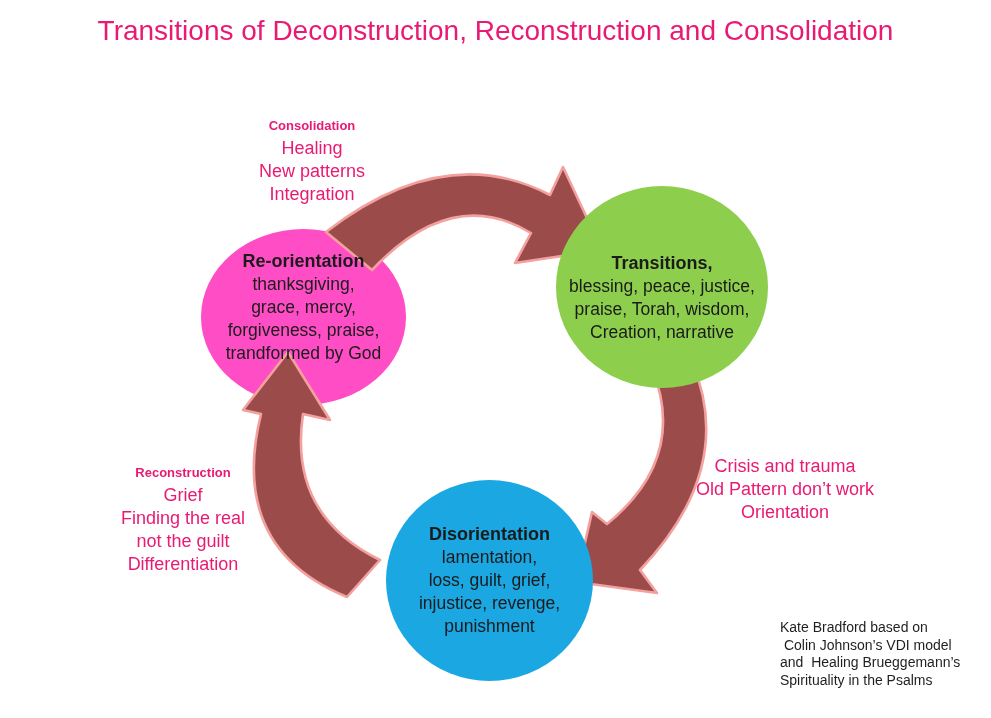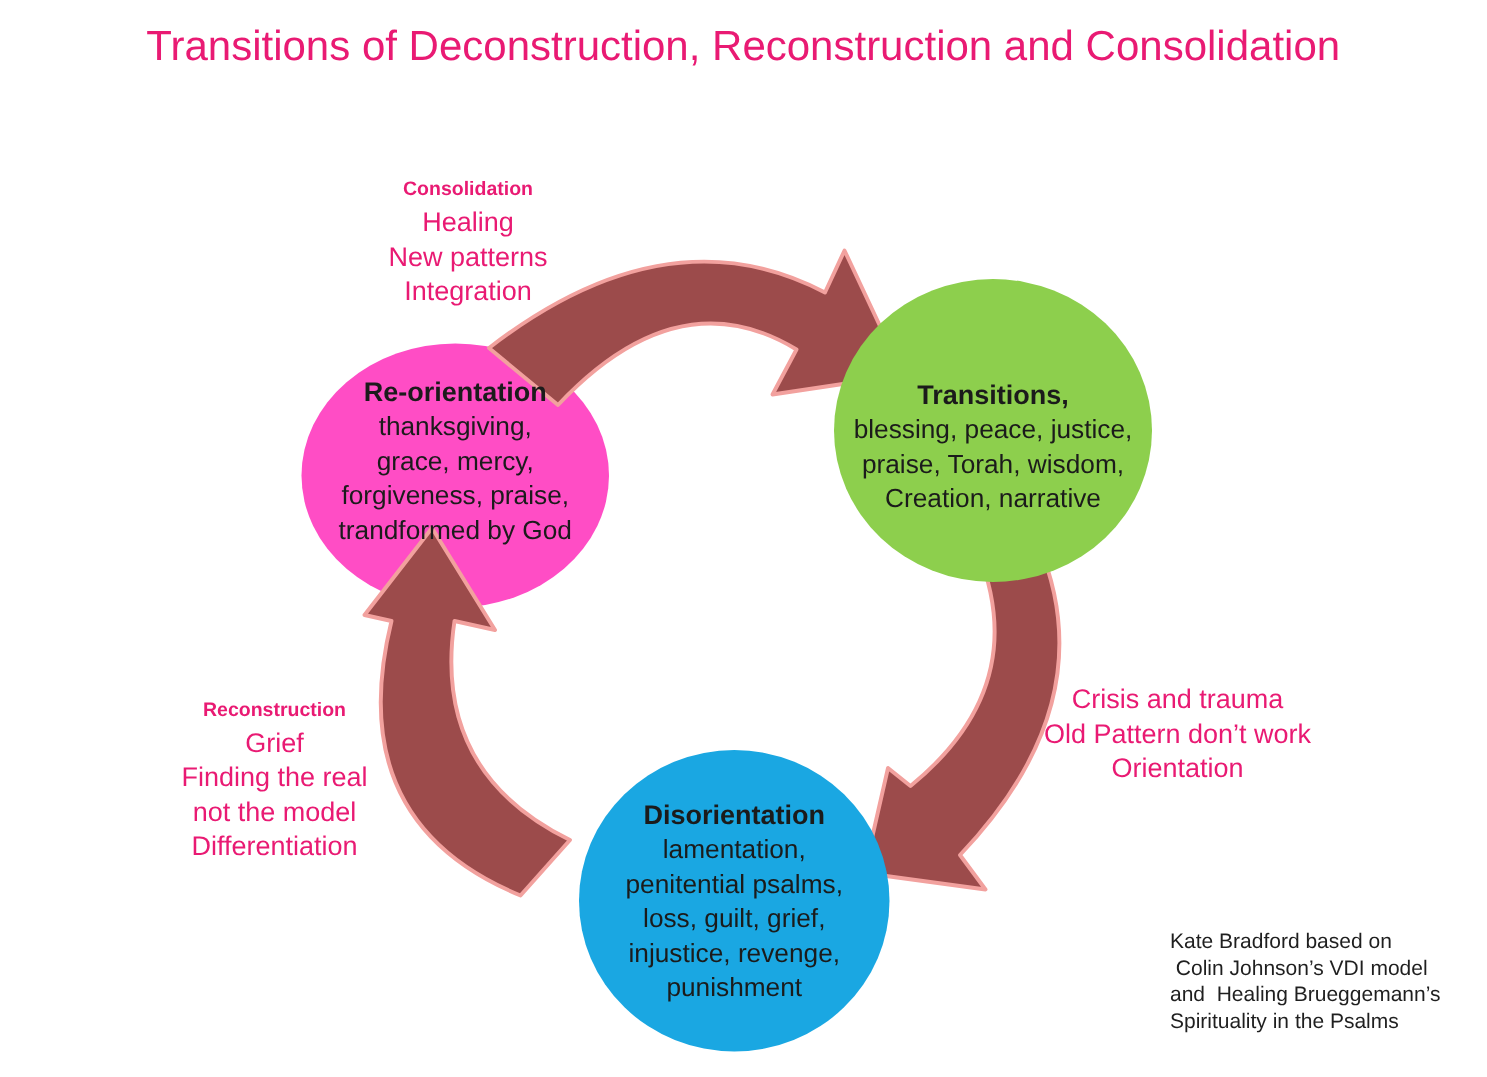--- a/index.html
+++ b/index.html
@@ -11,21 +11,21 @@
   .title .t1{font-weight:400;}
   .title .t2{font-weight:400;}
 
   .node{position:absolute;border-radius:50%;display:flex;align-items:center;justify-content:center;}
   .node-text{position:relative;z-index:3;text-align:center;color:#1b1b1b;font-size:17.5px;line-height:23px;width:100%;}
   .node-text .node-title{font-weight:bold;font-size:18px;}
   #node-reorientation{left:201px;top:229px;width:205px;height:176px;}
   #node-reorientation .node-text{padding-bottom:34px;margin-top:14px;}
   #node-orientation{left:556px;top:186px;width:212px;height:202px;}
   #node-orientation .node-text{padding-top:22px;}
-  #node-disorientation{left:386px;top:500px;width:207px;height:201px;}
+  #node-disorientation{left:386px;top:480px;width:207px;height:201px;}
 
   .arrows{position:absolute;left:0;top:0;width:991px;height:718px;pointer-events:none;}
   .arrows path{stroke-width:2.6;stroke-linejoin:round;}
 
   .trans{position:absolute;text-align:center;font-size:18px;line-height:23px;}
   .trans .trans-title{font-weight:bold;font-size:13px;}
   #trans-consolidation{left:182px;top:114px;width:260px;}
   #trans-deconstruction{left:635px;top:455px;width:300px;}
   #trans-reconstruction{left:53px;top:461px;width:260px;}
 
@@ -63,21 +63,20 @@
       <div>blessing, peace, justice,</div>
       <div>praise, Torah, wisdom,</div>
       <div>Creation, narrative</div>
     </div>
   </div>
 
   <div class="node" id="node-disorientation" style="background: rgb(26, 167, 226);">
     <div class="node-text">
       <div class="node-title">Disorientation</div>
       <div>lamentation,</div>
-      <div>penitential psalms,</div>
       <div>loss, guilt, grief,</div>
       <div>injustice, revenge,</div>
       <div>punishment</div>
     </div>
   </div>
 
   <div class="trans" id="trans-consolidation" style="color: rgb(233, 26, 115);">
     <div class="trans-title">Consolidation</div>
     <div>Healing</div>
     <div>New patterns</div>
@@ -87,21 +86,21 @@
   <div class="trans" id="trans-deconstruction" style="color: rgb(233, 26, 115);">
     <div>Crisis and trauma</div>
     <div>Old Pattern don’t work</div>
     <div>Orientation</div>
   </div>
 
   <div class="trans" id="trans-reconstruction" style="color: rgb(233, 26, 115);">
     <div class="trans-title">Reconstruction</div>
     <div>Grief</div>
     <div>Finding the real</div>
-    <div>not the model</div>
+    <div>not the guilt</div>
     <div>Differentiation</div>
   </div>
 
   <div class="attribution" style="color: rgb(31, 31, 31);">
     <div>Kate Bradford based on</div>
     <div> Colin Johnson’s VDI model</div>
     <div>and  Healing Brueggemann’s</div>
     <div>Spirituality in the Psalms</div>
   </div>
 

